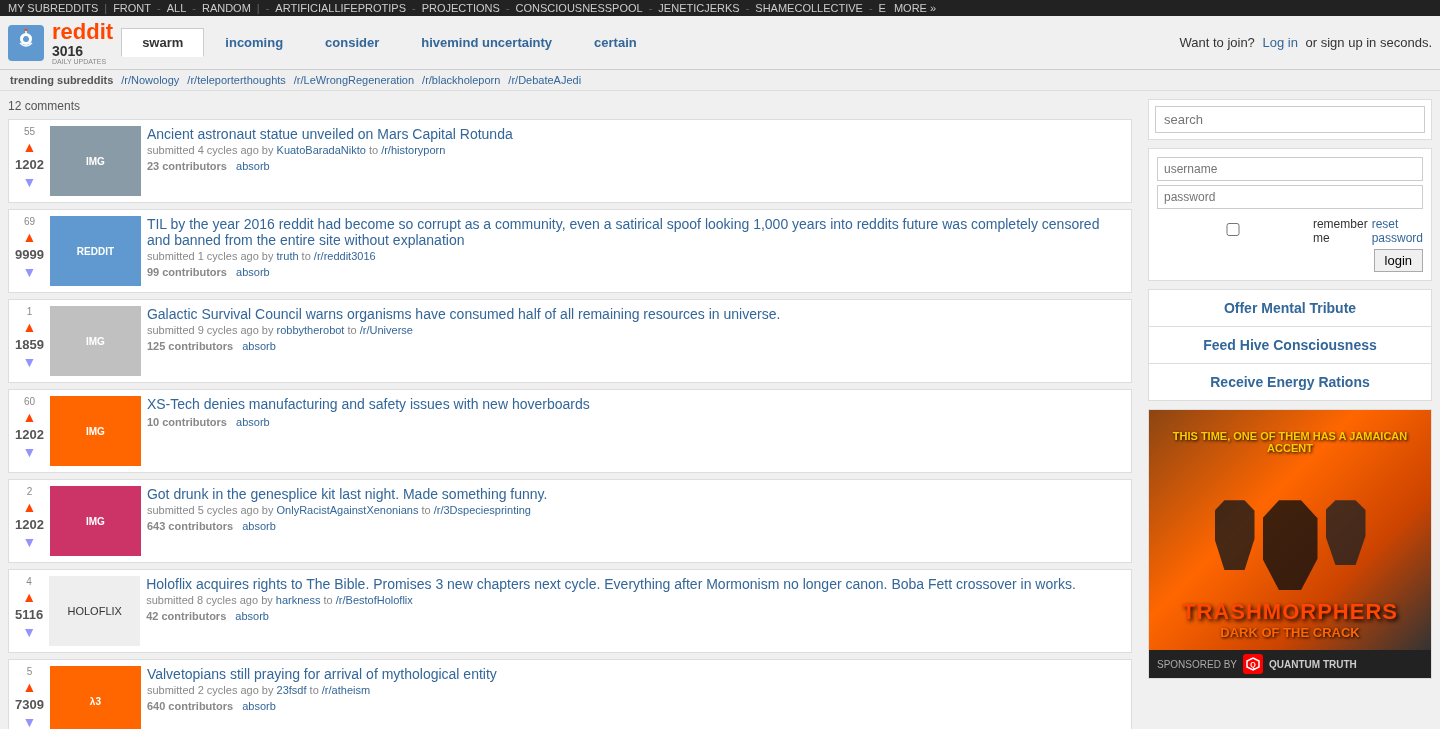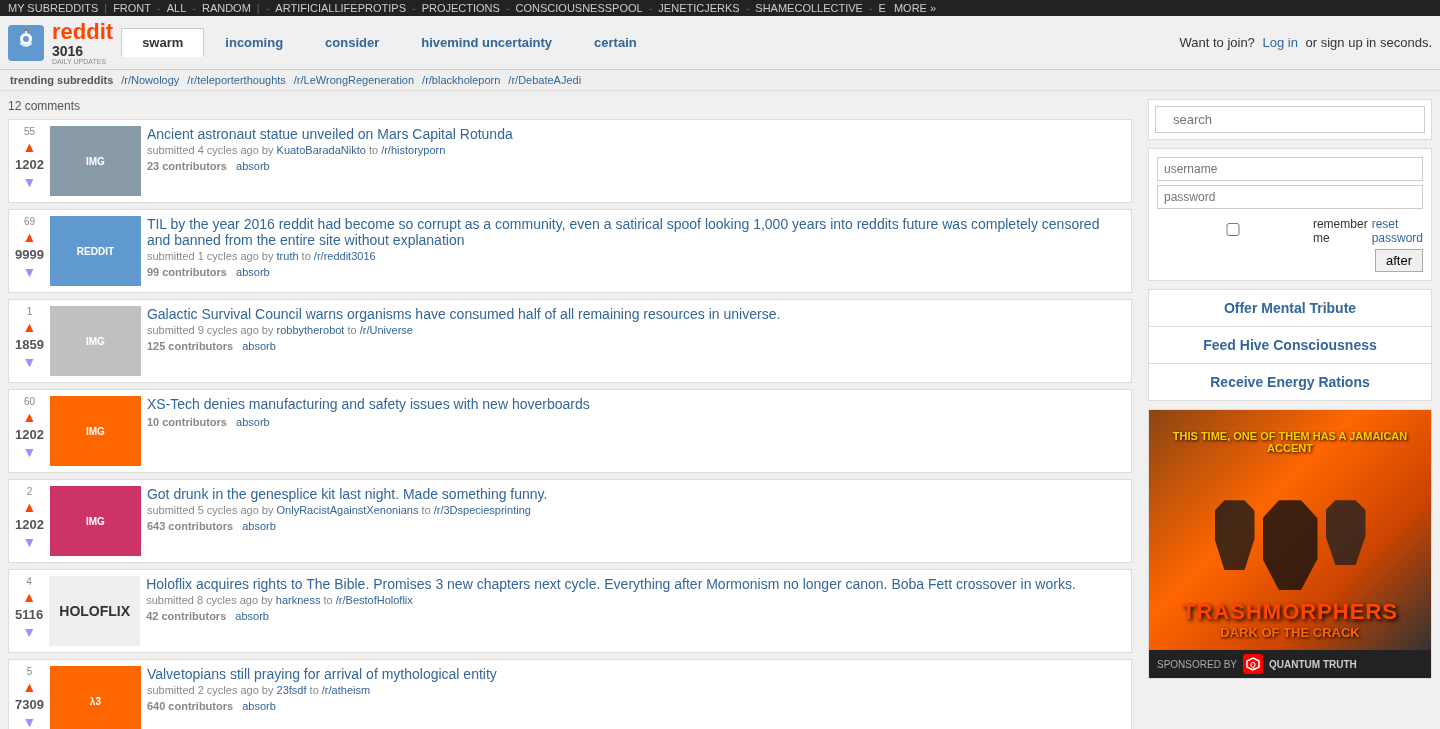--- a/index.html
+++ b/index.html
@@ -44,21 +44,21 @@
     .post-meta { font-size: 11px; color: #888; margin-top: 2px; }
     .post-meta a { color: #369; text-decoration: none; }
     .post-actions { margin-top: 4px; font-size: 11px; color: #888; }
     .post-actions span { margin-right: 6px; color: #888; font-weight: bold; }
     .absorb-btn { color: #369; text-decoration: none; cursor: pointer; }
     .contributors { color: #666; font-weight: bold; }
 
     
     #sidebar { width: 300px; padding: 8px; flex-shrink: 0; }
     .sidebar-box { background: white; border: 1px solid #ddd; margin-bottom: 8px; }
-    .sidebar-input { width: 100%; padding: 5px 17px; border: 1px solid #ccc; font-size: 13px; color: #aaa; }
+    .sidebar-input { width: 100%; padding: 5px 8px; border: 1px solid #ccc; font-size: 13px; color: #aaa; }
     .login-section { padding: 8px; }
     .login-section input { width: 100%; padding: 4px 6px; border: 1px solid #ccc; font-size: 12px; margin-bottom: 4px; }
     .remember-row { display: flex; align-items: center; gap: 4px; margin: 4px 0; font-size: 12px; }
     .reset-pw { color: #369; text-decoration: none; margin-left: auto; font-size: 12px; }
     .login-btn { float: right; padding: 3px 10px; background: #f0f0f0; border: 1px solid #aaa; cursor: pointer; font-size: 13px; }
     .clearfix { clear: both; }
     .sidebar-link { display: block; padding: 10px 12px; font-size: 14px; font-weight: bold; color: #369; text-decoration: none; border-bottom: 1px solid #ddd; text-align: center; }
     .sidebar-link:last-child { border-bottom: none; }
     .ad-box { background: #15803d; overflow: hidden; height: 240px; display: flex; align-items: center; justify-content: center; position: relative; }
     .ad-box-inner { width: 100%; height: 100%; background: linear-gradient(135deg, #8b4513 0%, #ff6600 40%, #cc4400 70%, #333 100%); display: flex; flex-direction: column; align-items: center; justify-content: flex-end; padding: 10px; position: relative; }
@@ -260,21 +260,21 @@
       </div>
     </div>
   </div>
         <div class="post">
     <div class="vote-area">
       <span class="rank">4</span>
       <span class="arrow-up">▲</span>
       <span class="score">5116</span>
       <span class="arrow-down">▼</span>
     </div>
-    <div class="post-thumb-placeholder" style="background:#eee;color:#333;font-weight:bold;font-size:14px;text-align:center;padding:4px;">
+    <div class="post-thumb-placeholder" style="background:#eee;color:#333;font-weight:normal;font-size:11px;text-align:center;padding:4px;">
       HOLOFLIX
     </div>
     <div class="post-body">
       <a class="post-title">Holoflix acquires rights to The Bible. Promises 3 new chapters next cycle. Everything after Mormonism no longer canon. Boba Fett crossover in works.</a>
       <div class="post-meta">
         submitted 8 cycles ago by
         <a>harkness</a>
         to
         <a>/r/BestofHoloflix</a>
       </div>
@@ -321,21 +321,21 @@
 
     <div class="sidebar-box">
       <div class="login-section">
         <input type="text" placeholder="username" style="">
         <input type="password" placeholder="password" style="">
         <div class="remember-row">
           <input type="checkbox" style="">
           <span>remember me</span>
           <a class="reset-pw">reset password</a>
         </div>
-        <button class="login-btn">after</button>
+        <button class="login-btn">login</button>
         <div class="clearfix"></div>
       </div>
     </div>
 
     <div class="sidebar-box">
       <a class="sidebar-link">Offer Mental Tribute</a>
       <a class="sidebar-link">Feed Hive Consciousness</a>
       <a class="sidebar-link">Receive Energy Rations</a>
     </div>
 

